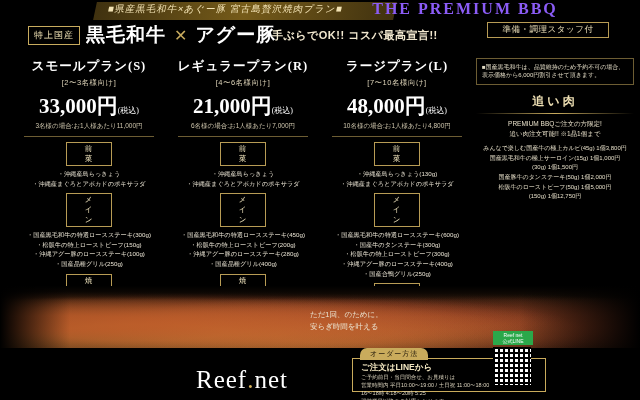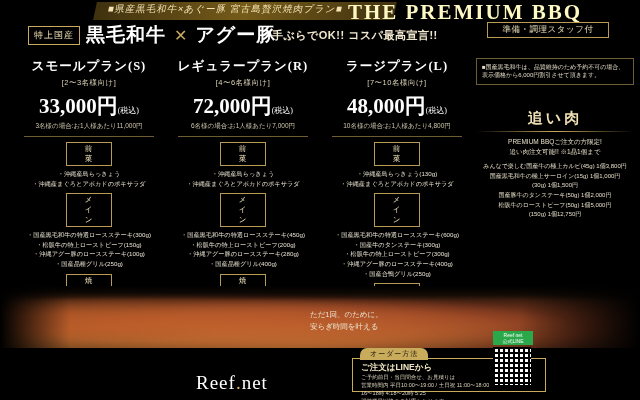--- a/index.html
+++ b/index.html
@@ -28,22 +28,22 @@
   .ribbon-text {
     position: absolute; top: 3px; left: 108px; width: 280px;
     font-size: 9.5px; letter-spacing: 1px; color: #f3e3b4;
     transform: skewX(-12deg);
     white-space: nowrap;
   }
   .title-main {
     position: absolute; top: 0px; left: 300px; width: 330px;
     text-align: center;
     font-family: "Liberation Serif", serif;
-    font-size: 21px; font-weight: bold; letter-spacing: 2px;
-    color: #fef9c3;
+    font-size: 16px; font-weight: bold; letter-spacing: 2px;
+    color: #8b5cf6;
   }
   .badge-row {
     position: absolute; top: 22px; left: 28px; display: flex; align-items: center; gap: 6px;
   }
   .badge {
     border: 1px solid #c8ab5e; color: #f0e2b5;
     font-size: 9px; padding: 2px 5px; letter-spacing: 1px;
   }
   .wagyu {
     font-family: "Liberation Serif", serif;
@@ -96,23 +96,23 @@
   .items { font-size: 6.2px; line-height: 1.55; color: #e8e2d2; text-align: center; padding: 0 4px; }
   .items div { white-space: nowrap; overflow: hidden; text-overflow: ellipsis; }
 
   
   .right { position: absolute; top: 58px; left: 476px; width: 158px; }
   .note-box {
     border: 1px solid #6d5d33; padding: 4px 5px; font-size: 6px;
     color: #e3dcc6; line-height: 1.4;
   }
   .oiniku-title {
-    margin-top: 24px; text-align: center;
+    margin-top: 8px; text-align: center;
     font-family: Liberation Serif, serif;
-    font-size: 15px; color: #efe0b4; letter-spacing: 3px; font-weight: bold;
+    font-size: 12px; color: #efe0b4; letter-spacing: 3px; font-weight: bold;
   }
   .gold-rule { height: 1px; background: linear-gradient(90deg,rgba(200,171,94,0),#c8ab5e,rgba(200,171,94,0)); margin: 3px 0 5px; }
   .oiniku-sub { text-align: center; font-size: 6.5px; color: #e7dfc8; line-height: 1.5; }
   .oiniku-list { margin-top: 6px; font-size: 6px; color: #e3dcc6; line-height: 1.6; text-align: center; }
 
   
   .photo-band {
     position: absolute; left: 0; right: 0; bottom: 52px; height: 62px;
     background: linear-gradient(180deg,#1a0f07,#2a1a0d);
     overflow: hidden;
@@ -137,21 +137,21 @@
     text-align: left; font-size: 7.5px; color: #ece5d2; line-height: 1.7;
   }
 
   
   .footer {
     position: absolute; left: 0; right: 0; bottom: 0; height: 52px;
     background: #000;
   }
   .brand {
     position: absolute; left: 196px; bottom: 6px;
-    font-family: "Liberation Serif", serif; font-size: 19px; color: #fff; letter-spacing: 1px;
+    font-family: "Liberation Serif", serif; font-size: 25px; color: #fff; letter-spacing: 1px;
   }
   .brand .dot { color: #d9b45c; }
   .order-tab {
     position: absolute; left: 360px; bottom: 40px;
     background: #c9ab5c; color: #1a1206; font-size: 7px;
     padding: 1px 10px; border-radius: 7px 7px 0 0; letter-spacing: 1px;
   }
   .order-box {
     position: absolute; left: 352px; bottom: 8px; width: 194px; height: 34px;
     border: 1px solid #c9ab5c;
@@ -225,21 +225,21 @@
       <div class="items">
         <div>・国産黒毛和牛100%ミートの</div>
         <div>  贅沢タコライス(白米180g)</div>
       </div>
     </div>
 
     <div class="col c2">
       <div class="plan-name">レギュラープラン(R)</div>
       <div class="plan-people">[4〜6名様向け]</div>
       <div class="price">
-        <span>72,000</span><span>円</span><span class="tax">(税込)</span>
+        <span>21,000</span><span>円</span><span class="tax">(税込)</span>
       </div>
       <div class="per">6名様の場合:お1人様あたり7,000円</div>
       <div class="divider"></div>
       <div class="sec-head">前菜</div>
       <div class="items">
         <div>・沖縄産島らっきょう</div>
         <div>・沖縄産まぐろとアボカドのポキサラダ</div>
       </div>
       <div class="sec-head">メイン</div>
       <div class="items">

